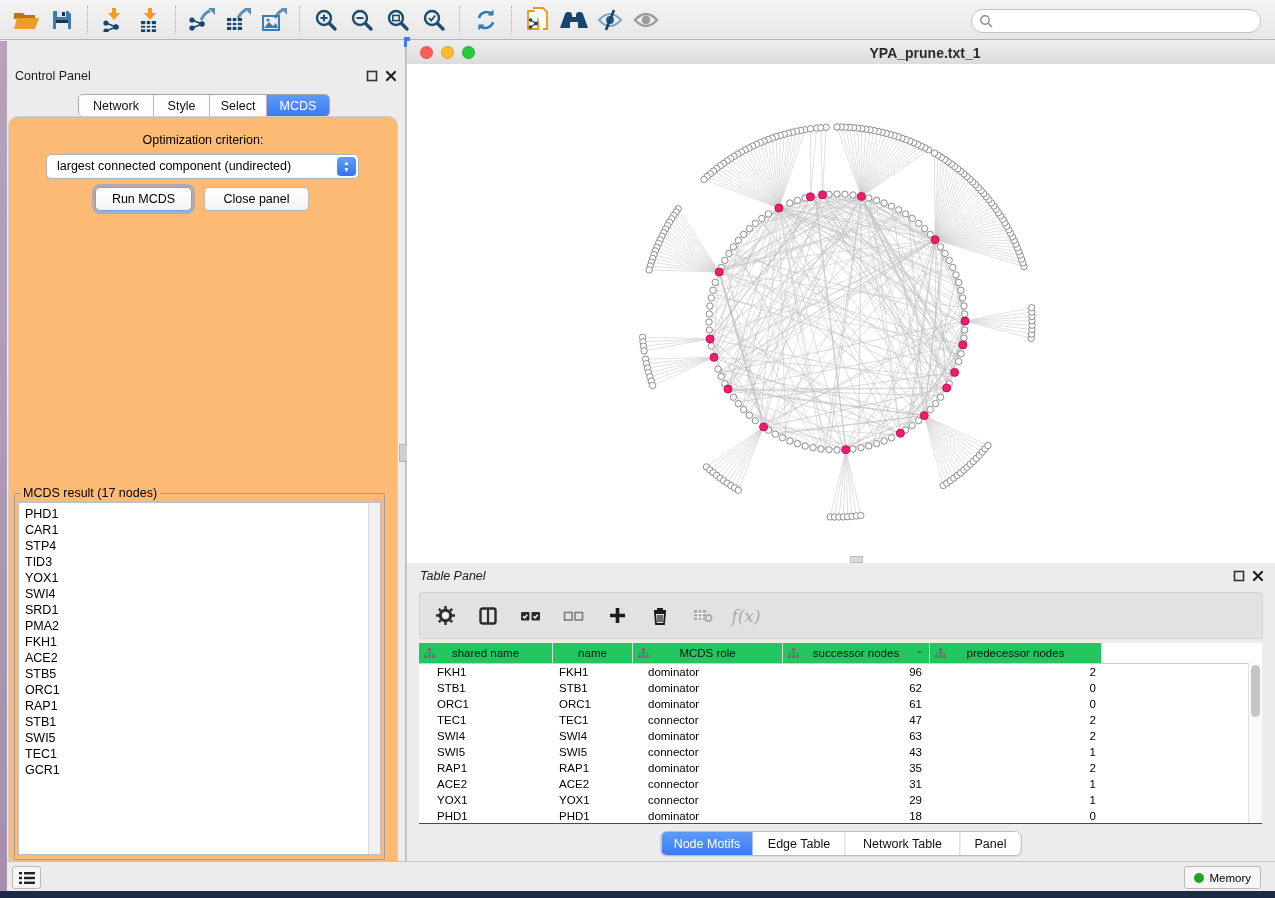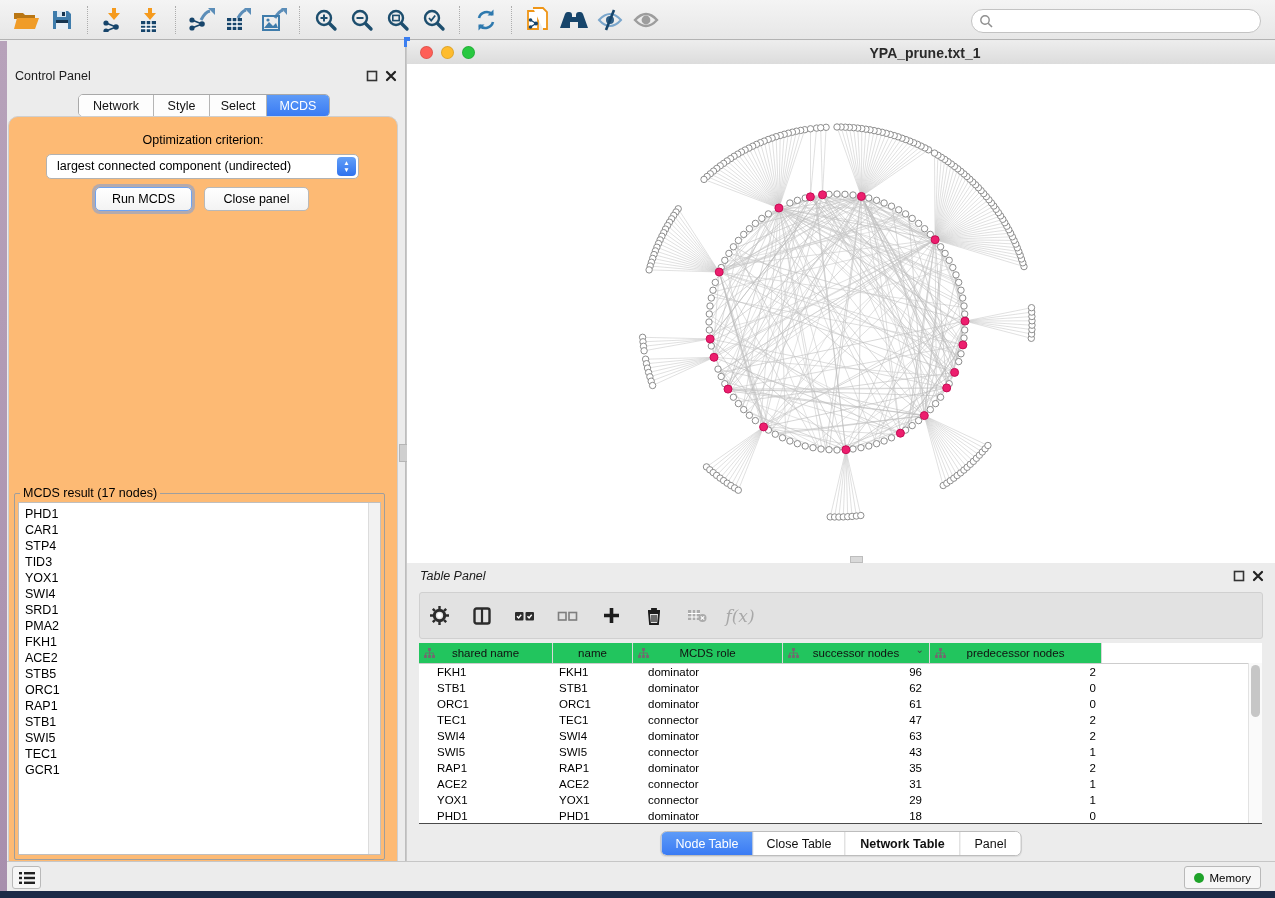--- a/index.html
+++ b/index.html
@@ -70,21 +70,21 @@
   .net-title{position:absolute;left:518px;top:4px;transform:translateX(-50%);
     font-size:14px;font-weight:bold;color:#2a2a2a;white-space:nowrap;}
   .net-canvas{position:absolute;left:0;right:0;top:23px;bottom:0;background:#fff;}
   .blue-corner{position:absolute;left:-3px;top:-4px;width:6px;height:10px;background:#3b7ef0;}
   .split-handle{position:absolute;left:443px;bottom:0;width:13px;height:7px;background:#d9d9d9;
     border:1px solid #bdbdbd;box-sizing:border-box;}
   
   .table-panel{position:absolute;left:407px;top:563px;right:0;bottom:36px;background:#ececec;}
   .tp-toolbar{position:absolute;left:12px;right:12px;top:29px;height:47px;background:#e2e2e2;
     border:1px solid #d0d0d0;border-radius:3px;display:flex;align-items:center;
-    padding-left:8px;gap:21px;box-sizing:border-box;}
+    padding-left:14px;gap:21px;box-sizing:border-box;}
   .tp-icon{width:22px;display:flex;justify-content:center;}
   .fx{font:italic 17px "DejaVu Serif",serif;color:#a8a8a8;}
   .ntable{position:absolute;left:12px;right:13px;top:80px;height:180px;background:#fff;
     border-bottom:1px solid #4a4a4a;}
   .thead,.trow{display:grid;grid-template-columns:134px 80px 150px 147px 172px 1fr;}
   .thead{height:20px;background:#22c55e;border-bottom:1px solid #cdcdcd;}
   .th{position:relative;font-size:11.5px;color:#111;display:flex;align-items:center;
     justify-content:center;border-right:1px solid #d8d8d8;overflow:hidden;}
   .th.nob{border-right:none;background:#fff;}
   .th .treeicon{position:absolute;left:5px;top:5px;}
@@ -1233,23 +1233,23 @@
           <div class="td c4">0</div>
           <div class="td"></div>
         </div>
       </div>
     <div class="tbl-scroll">
       <div class="tbl-thumb"></div>
     </div>
   </div>
 
   <div class="btabs" id="bottomTabs">
-      <div class="btab active" style="width: 91px;">Node Table</div>
-      <div class="btab" style="width: 91px;">Close Table</div>
-      <div class="btab" style="width: 114px; font-weight: bold;">Network Table</div>
+      <div class="btab active" style="width: 91px;">Node Motifs</div>
+      <div class="btab" style="width: 91px;">Edge Table</div>
+      <div class="btab" style="width: 114px;">Network Table</div>
       <div class="btab" style="width: 60px;">Panel</div>
     </div>
 </div>
 
 <div class="statusbar">
   <div class="list-btn">
     <span>
         <svg width="18" height="14" viewBox="0 0 18 14">
       <g fill="#222">
             <rect x="1" y="1" width="3" height="2.4"></rect>

